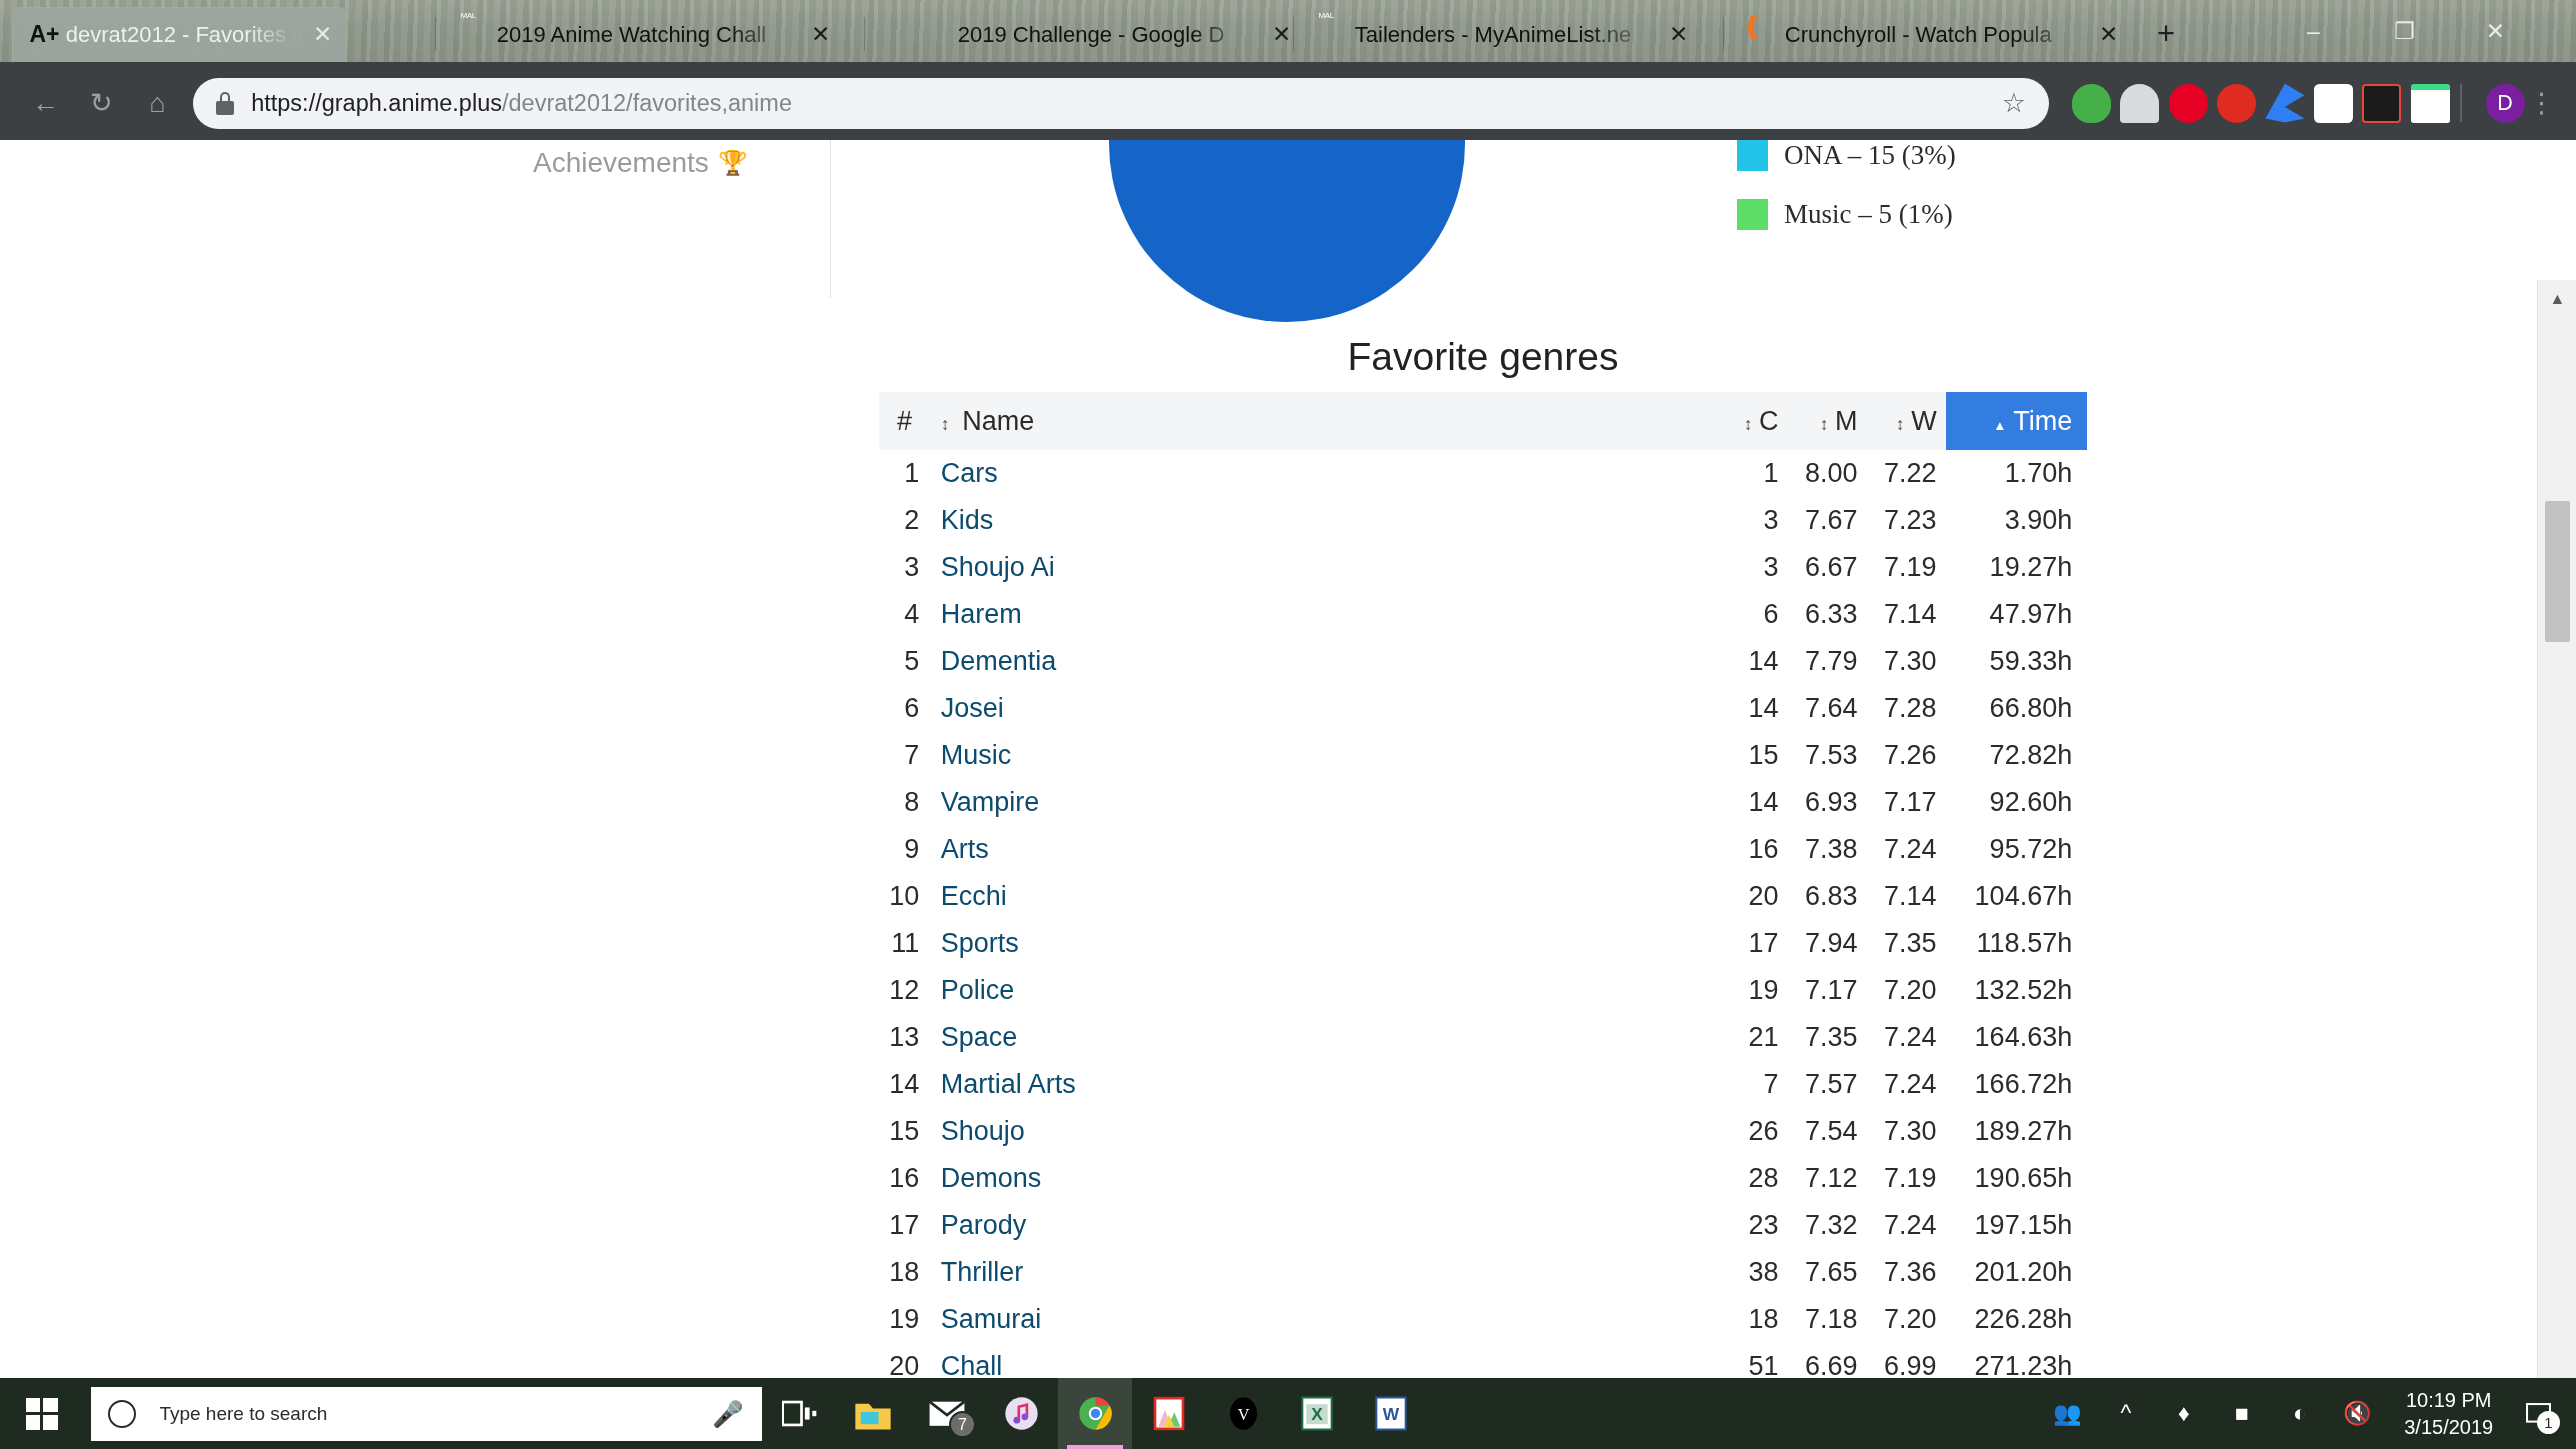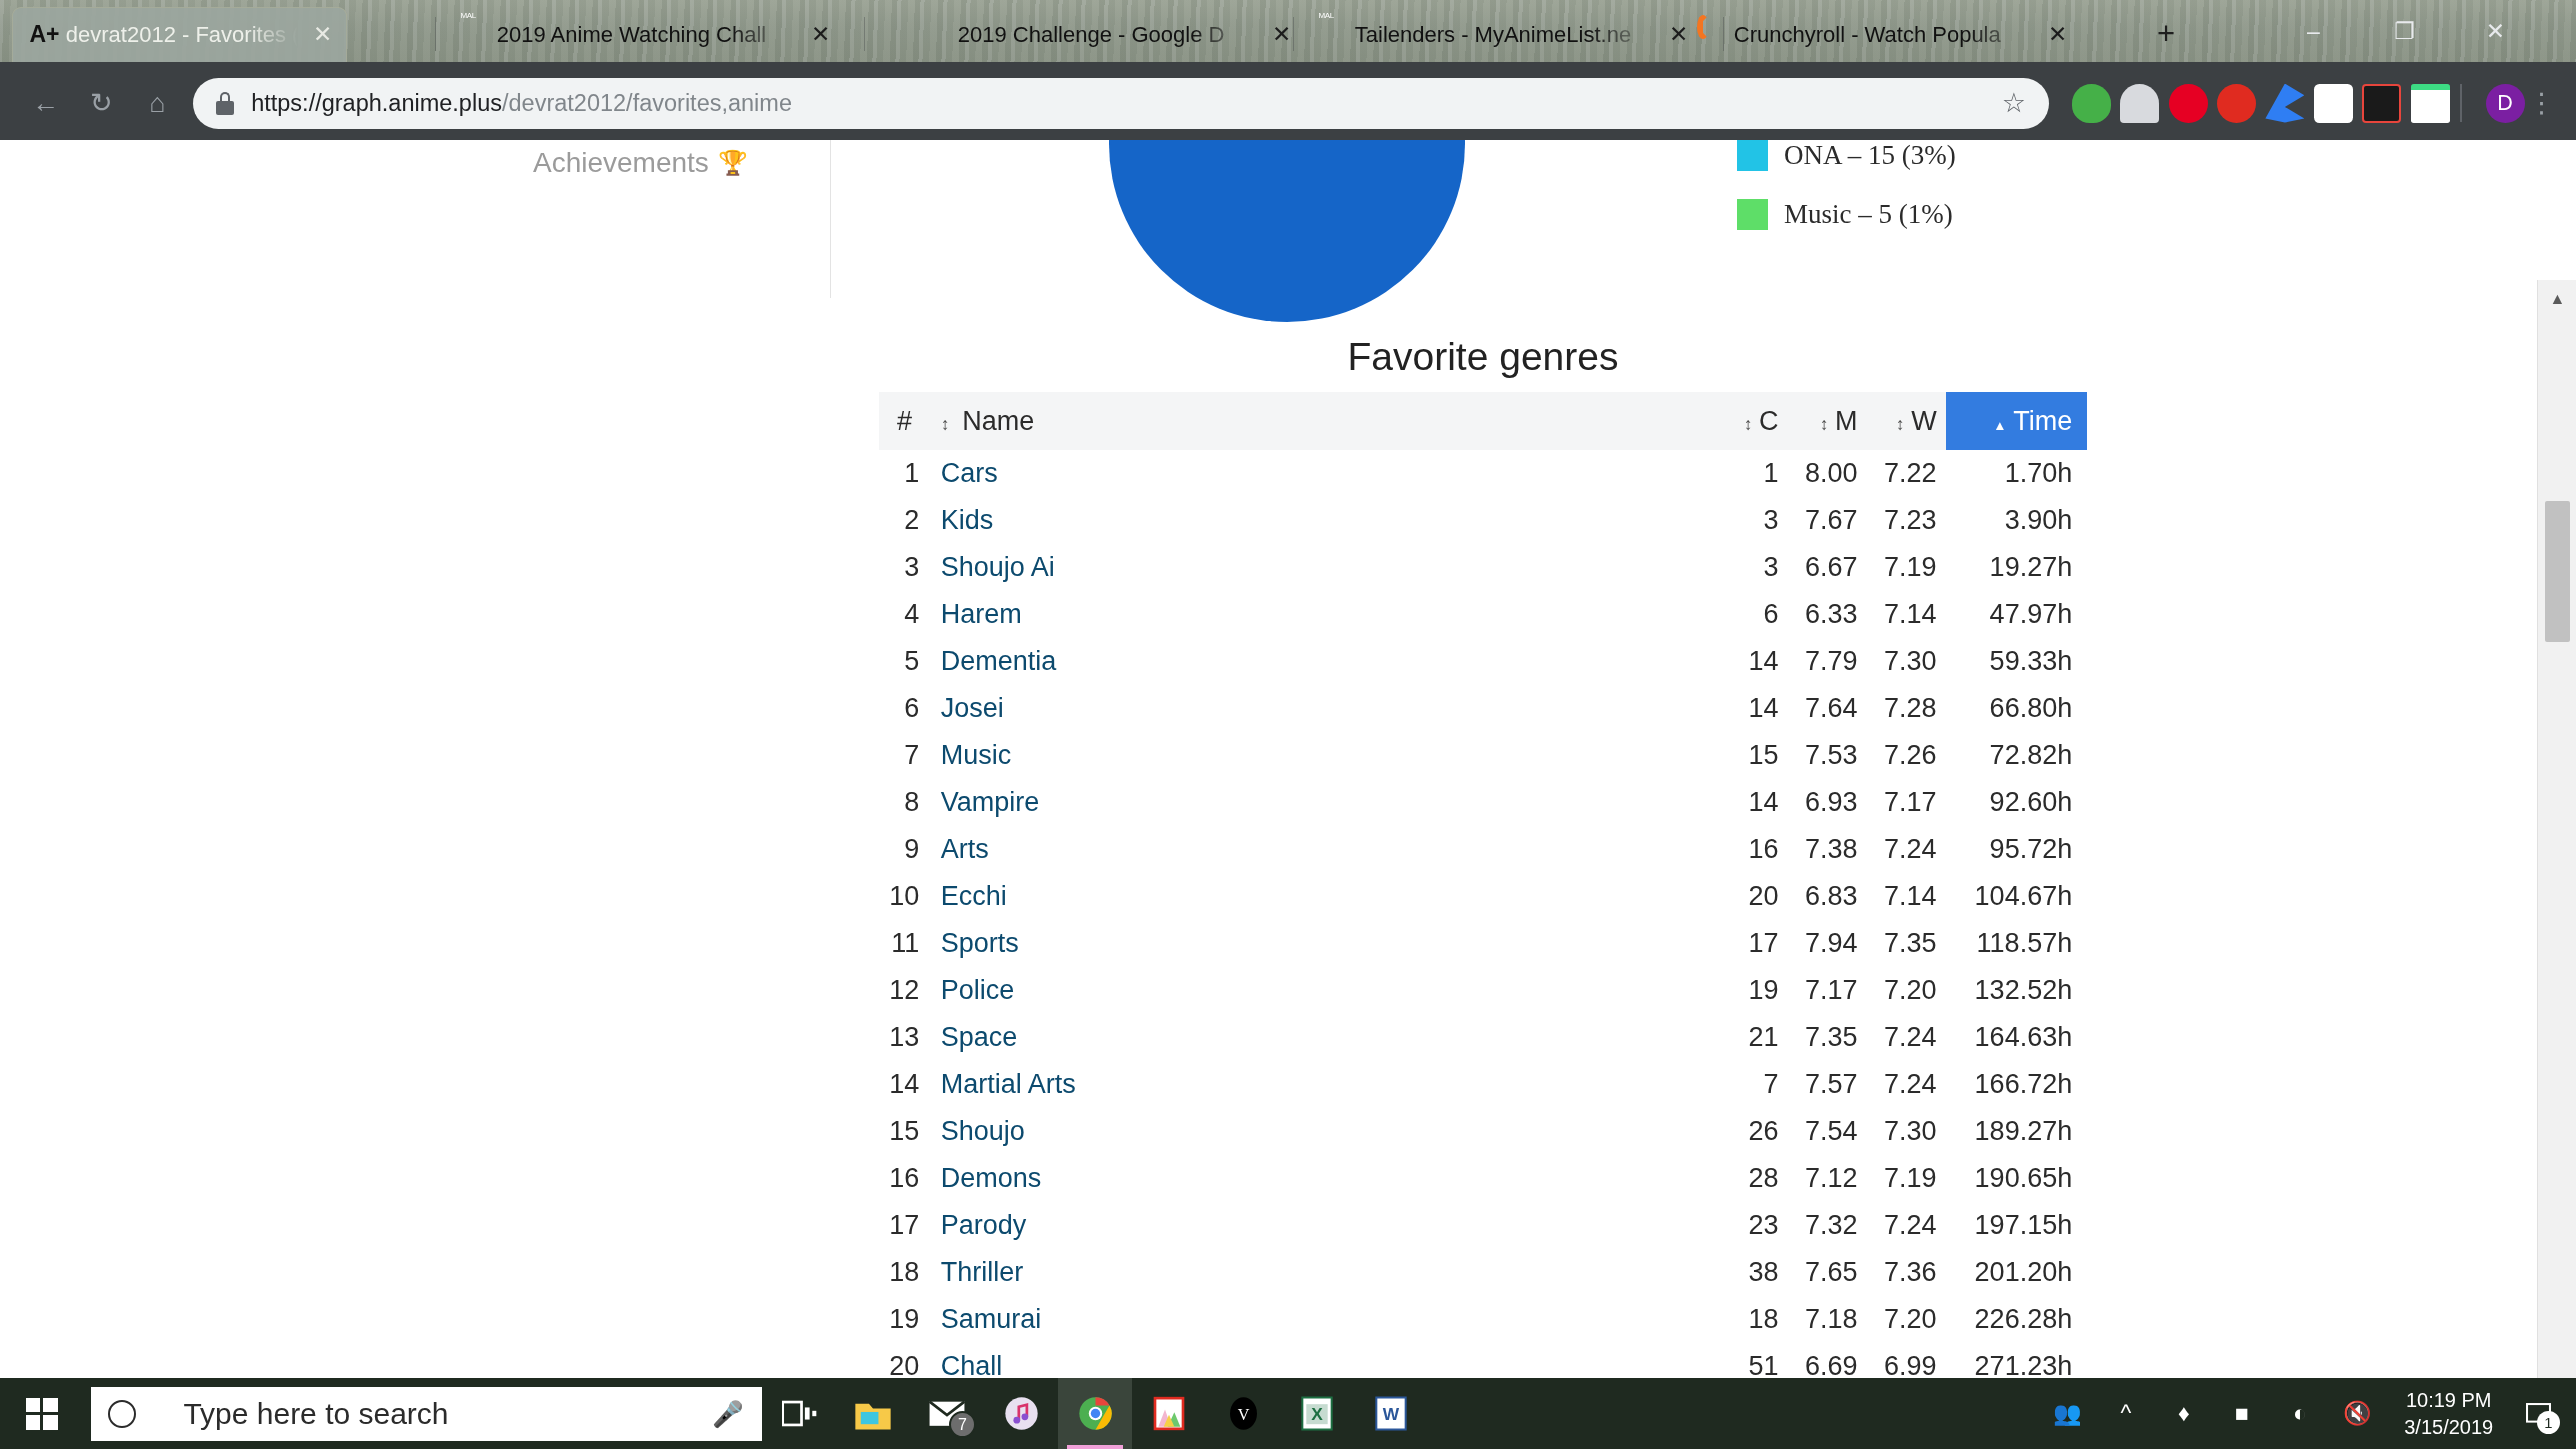--- a/index.html
+++ b/index.html
@@ -219,21 +219,21 @@
   .win-logo { width: 32px; height: 32px; display: grid; grid-template-columns: 1fr 1fr; grid-template-rows: 1fr 1fr; gap: 3.4px; }
   .win-logo i { background: #ffffff; display: block; }
   #search-box {
     width: 671px; height: 54px; background: #ffffff; margin-left: 8px;
     display: flex; align-items: center; padding: 0 17.4px; flex: 0 0 auto;
   }
   #search-circle {
     width: 28px; height: 28px; border: 2.7px solid #2b2b2b; border-radius: 50%;
     flex: 0 0 auto; margin-right: 23px;
   }
-  #search-text { font-size: 30px; color: #2b2b2b; flex: 1 1 auto; margin-left: 24px; }
+  #search-text { font-size: 19px; color: #2b2b2b; flex: 1 1 auto; }
   #mic-icon { font-size: 25.5px; color: #2b2b2b; flex: 0 0 auto; }
   .task-icon {
     width: 74px; height: 71px; display: flex; align-items: center;
     justify-content: center; position: relative; flex: 0 0 auto;
   }
   .task-icon.active { background: #3a453b; }
   .task-icon.active::after {
     content:""; position:absolute; left:9.4px; right:9.4px; bottom:0; height:4px; background:#f0a0d8;
   }
   #tray { margin-left: auto; display: flex; align-items: center; flex: 0 0 auto; padding-right: 9.4px; }
@@ -288,21 +288,21 @@
     </div>
 
     <div class="tab-sep" style="left:1293px;"></div>
     <div class="tab inactive" style="left:1301px;width:402px;justify-content:flex-end;">
       <span class="tab-favicon"><span class="fav-mal"></span></span>
       <span class="tab-title">Tailenders - MyAnimeList.ne</span>
       <span class="tab-close">✕</span>
     </div>
 
     <div class="tab-sep" style="left:1723px;"></div>
-    <div class="tab inactive" style="left:1680px;width:402px;">
+    <div class="tab inactive" style="left:1731px;width:402px;">
       <span class="tab-favicon"><span class="fav-cr"></span></span>
       <span class="tab-title">Crunchyroll - Watch Popula</span>
       <span class="tab-close">✕</span>
     </div>
 
     <div id="newtab-btn" style="left:2147px;">+</div>
 
     <div class="wincontrol" style="right:225px;">–</div>
     <div class="wincontrol" style="right:134px;">❐</div>
     <div class="wincontrol" style="right:43px;">✕</div>

